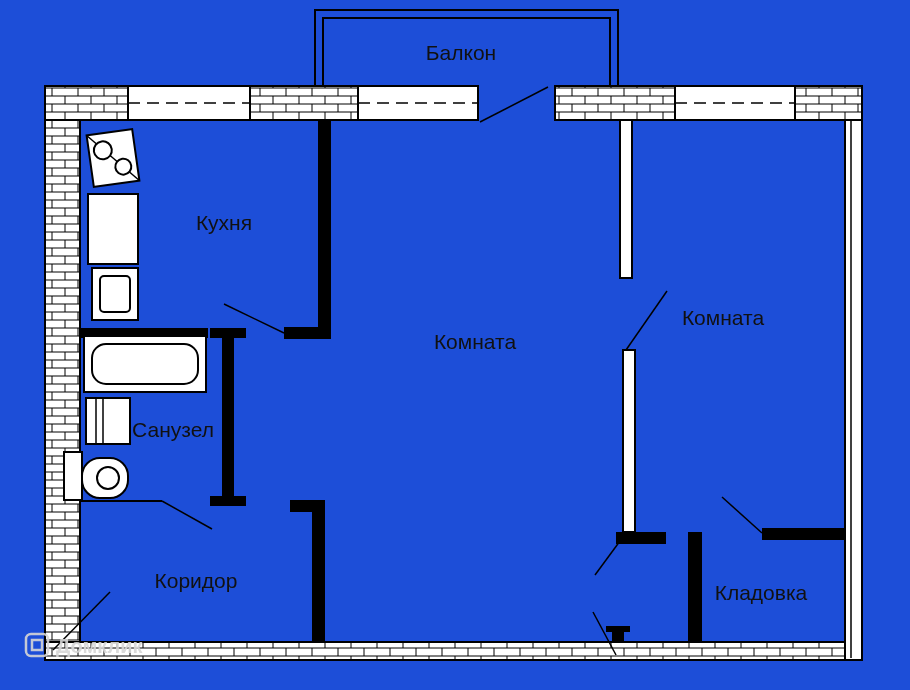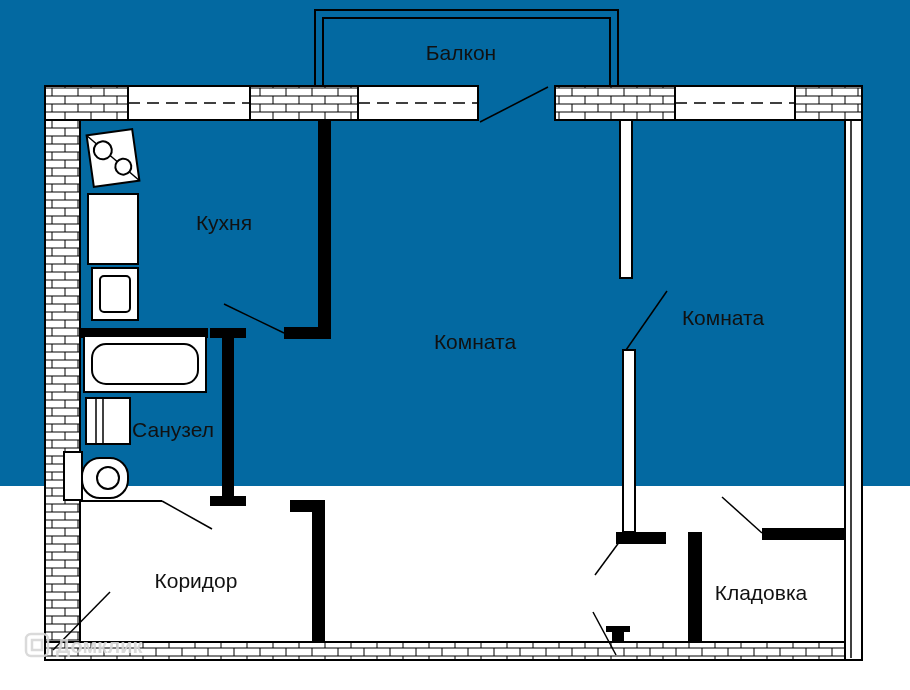--- a/index.html
+++ b/index.html
@@ -1,17 +1,17 @@
 <!DOCTYPE html>
 <html><head>
 <meta charset="utf-8">
 <style>
   html, body { margin: 0; padding: 0; background: #ffffff; }
   body { width: 910px; height: 690px; overflow: hidden; }
-  .plan-wrap { position: relative; width: 910px; height: 486px; background: #0369a1; }
+  .plan-wrap { position: relative; width: 910px; height: 690px; background: #1d4ed8; }
   svg { display: block; }
   .wall-fill   { fill: #000000; stroke: none; }
   .wall-hollow { fill: #ffffff; stroke: #000000; stroke-width: 2; }
   .brick       { fill: url(#brickpat); stroke: #000000; stroke-width: 2; }
   .thin        { stroke: #000000; stroke-width: 2; fill: none; }
   .thin15      { stroke: #000000; stroke-width: 1.5; fill: none; }
   .dash        { stroke: #000000; stroke-width: 1.5; fill: none; stroke-dasharray: 12 7; }
   .fixture     { fill: #ffffff; stroke: #000000; stroke-width: 2; }
   .swing       { stroke: #000000; stroke-width: 1.5; fill: none; }
   .room-label  { font-family: "Liberation Sans", "DejaVu Sans", sans-serif;

